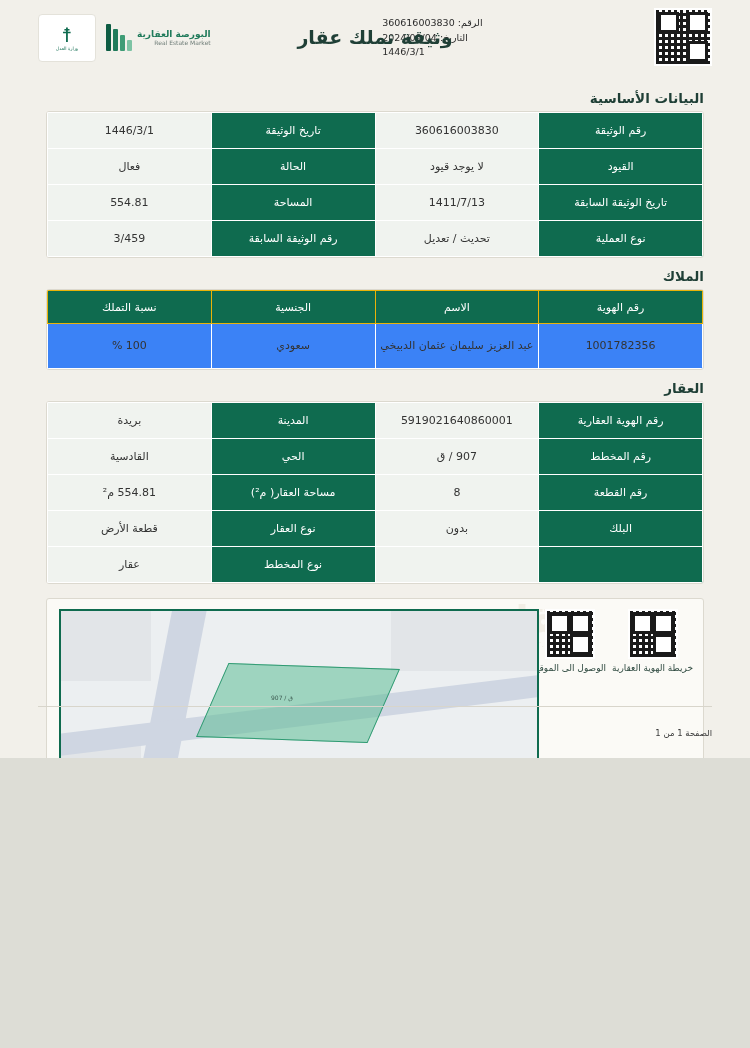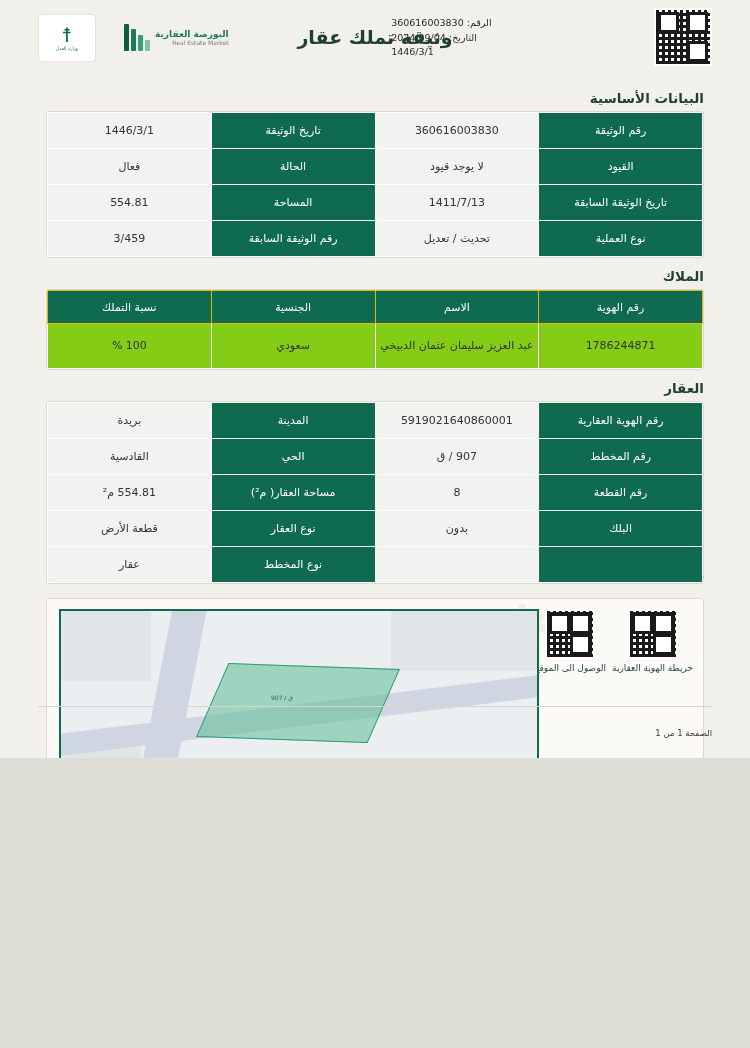--- a/index.html
+++ b/index.html
@@ -62,21 +62,20 @@
     font-size: 4.5px;
     color: #0f6b4f;
     letter-spacing: 0;
     white-space: nowrap;
     margin-top: 1px;
   }
   .logo-market {
     display: flex;
     align-items: center;
     gap: 5px;
-    margin-left: 18px;
   }
   .logo-market .bars {
     display: flex;
     align-items: flex-end;
     gap: 2px;
     height: 26px;
   }
   .logo-market .bars i {
     display: block;
     width: 5px;
@@ -202,21 +201,21 @@
   }
   table.owners th {
     background: #0f6b4f;
     color: #fff;
     font-size: 11px;
     font-weight: normal;
     height: 30px;
     border: 1px solid #eab308;
   }
   table.owners td {
-    background: #84cc16;
+    background: #3b82f6;
     font-size: 11px;
     height: 42px;
     text-align: center;
     border: 1px solid #ffffff;
     color: #333;
     line-height: 1.4;
   }
   
   .map-card {
     margin: 14px 46px 0 46px;
@@ -432,21 +431,21 @@
   <div class="card">
     <table class="owners">
       <tbody>
           <tr>
         <th>رقم الهوية</th>
         <th>الاسم</th>
         <th>الجنسية</th>
         <th>نسبة التملك</th>
       </tr>
       <tr>
-        <td>1786244871</td>
+        <td>1001782356</td>
         <td>عبد العزيز سليمان عثمان الدبيخي</td>
         <td>سعودي</td>
         <td>100 %</td>
       </tr>
     </tbody>
       </table>
   </div>
 
   <div class="section-title">العقار</div>
   <div class="card">

